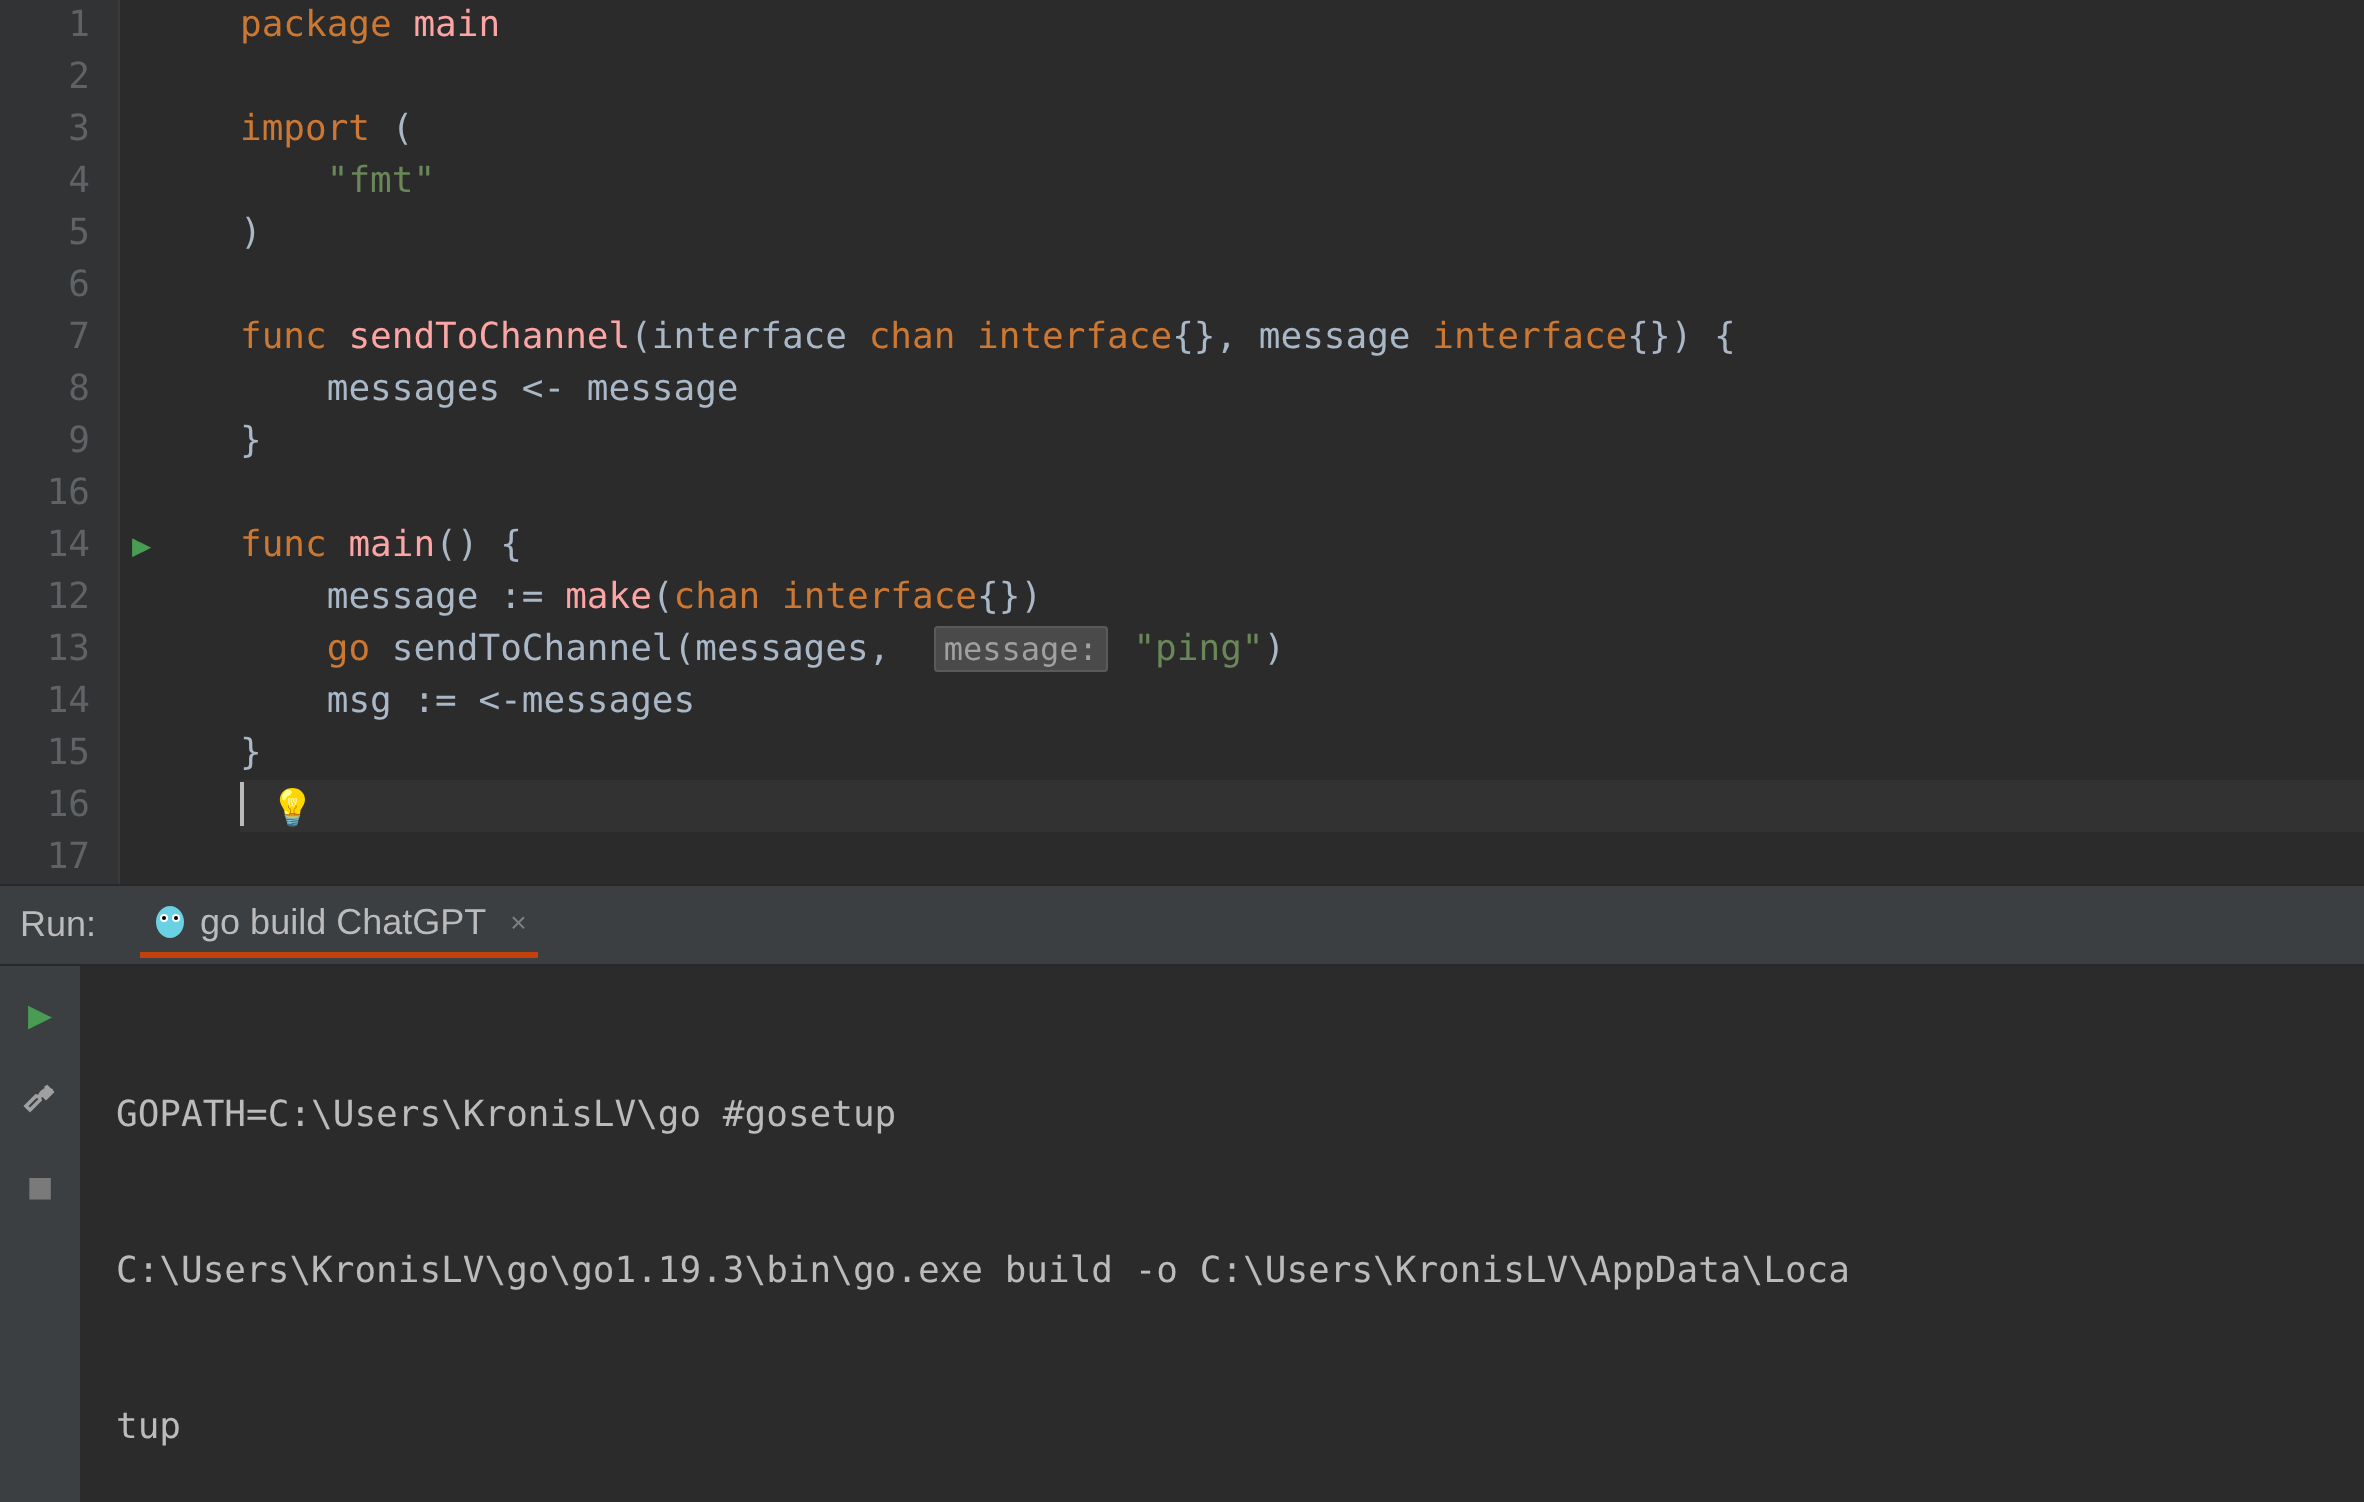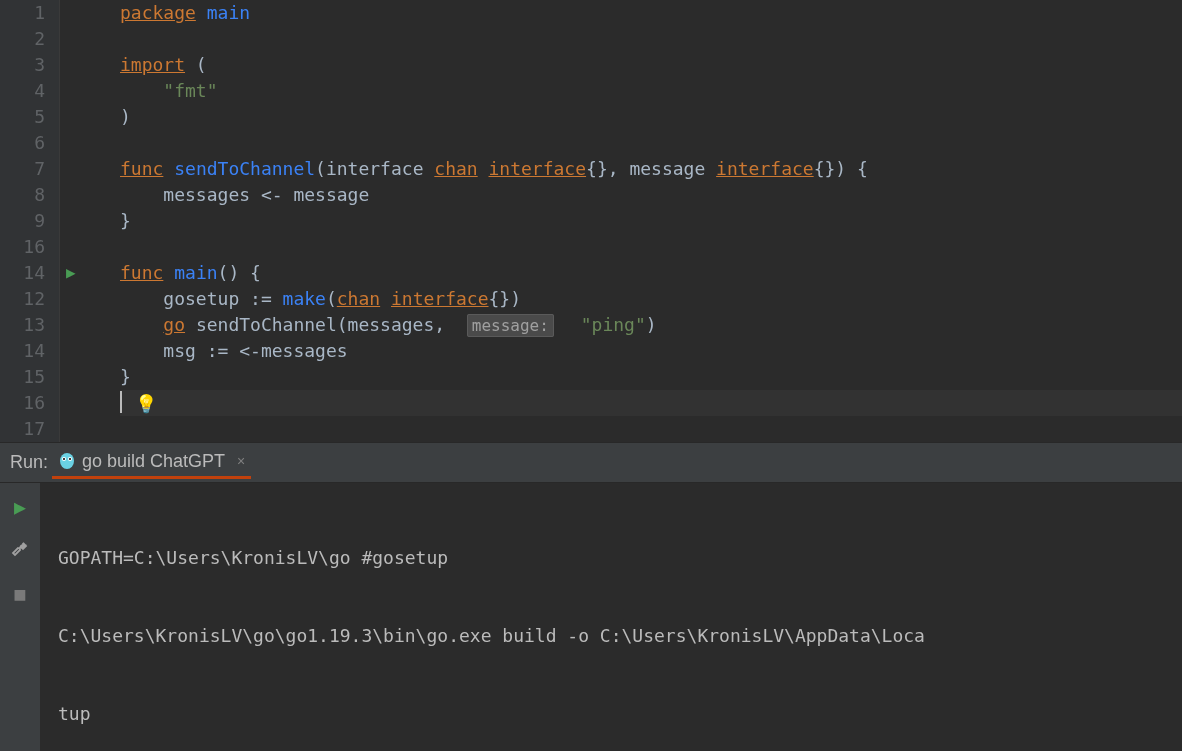--- a/index.html
+++ b/index.html
@@ -57,30 +57,30 @@
     font-family: 'Consolas', 'Monaco', monospace;
     position: relative;
   }
   .code-line {
     height: 26px;
     white-space: pre;
   }
   .code-line.cursor-line {
     background: #323232;
   }
-  .kw { color: #cc7832; text-decoration: underline; }
-  .fn { color: #3b82f6; }
+  .kw { color: #cc7832; }
+  .fn { color: #fca5a5; }
   .str { color: #6a8759; }
   .param-hint {
     background: #4a4a4a;
     color: #a0a0a0;
     padding: 1px 4px;
     border-radius: 2px;
     font-size: 16px;
-    margin-right: 16px;
+    margin-right: 2px;
     border: 1px solid #5a5a5a;
   }
   .cursor {
     display: inline-block;
     width: 2px;
     height: 22px;
     background: #bbbbbb;
     vertical-align: text-bottom;
   }
   .separator {
@@ -99,20 +99,21 @@
     background: #3c3f41;
     display: flex;
     align-items: center;
     padding-left: 10px;
     color: #bbbbbb;
     font-family: 'Segoe UI', sans-serif;
     font-size: 18px;
     border-bottom: 1px solid #282828;
   }
   .run-label {
+    margin-right: 18px;
   }
   .run-tab {
     display: flex;
     align-items: center;
     gap: 6px;
     padding: 4px 6px;
     border-bottom: 3px solid #c2410c;
     margin-left: 4px;
     text-align: center;
   }
@@ -180,21 +181,21 @@
     <div class="code-line"></div>
     <div class="code-line"><span class="kw">import</span><span> (</span></div>
     <div class="code-line"><span>    </span><span class="str">"fmt"</span></div>
     <div class="code-line"><span>)</span></div>
     <div class="code-line"></div>
     <div class="code-line"><span class="kw">func</span> <span class="fn">sendToChannel</span><span>(interface </span><span class="kw">chan</span><span> </span><span class="kw">interface</span><span>{}, message </span><span class="kw">interface</span><span>{}) {</span></div>
     <div class="code-line"><span>    </span><span>messages &lt;- message</span></div>
     <div class="code-line"><span>}</span></div>
     <div class="code-line"></div>
     <div class="code-line"><span class="kw">func</span> <span class="fn">main</span><span>() {</span></div>
-    <div class="code-line"><span>    </span><span>gosetup := </span><span class="fn">make</span><span>(</span><span class="kw">chan</span><span> </span><span class="kw">interface</span><span>{})</span></div>
+    <div class="code-line"><span>    </span><span>message := </span><span class="fn">make</span><span>(</span><span class="kw">chan</span><span> </span><span class="kw">interface</span><span>{})</span></div>
     <div class="code-line"><span>    </span><span class="kw">go</span><span> sendToChannel(messages,  </span><span class="param-hint">message:</span><span> </span><span class="str">"ping"</span><span>)</span></div>
     <div class="code-line"><span>    </span><span>msg := &lt;-messages</span></div>
     <div class="code-line"><span>}</span></div>
     <div class="code-line cursor-line"><span class="cursor"></span></div>
   </div>
 </div>
 
 <div class="separator"></div>
 
 <div class="run-panel">

